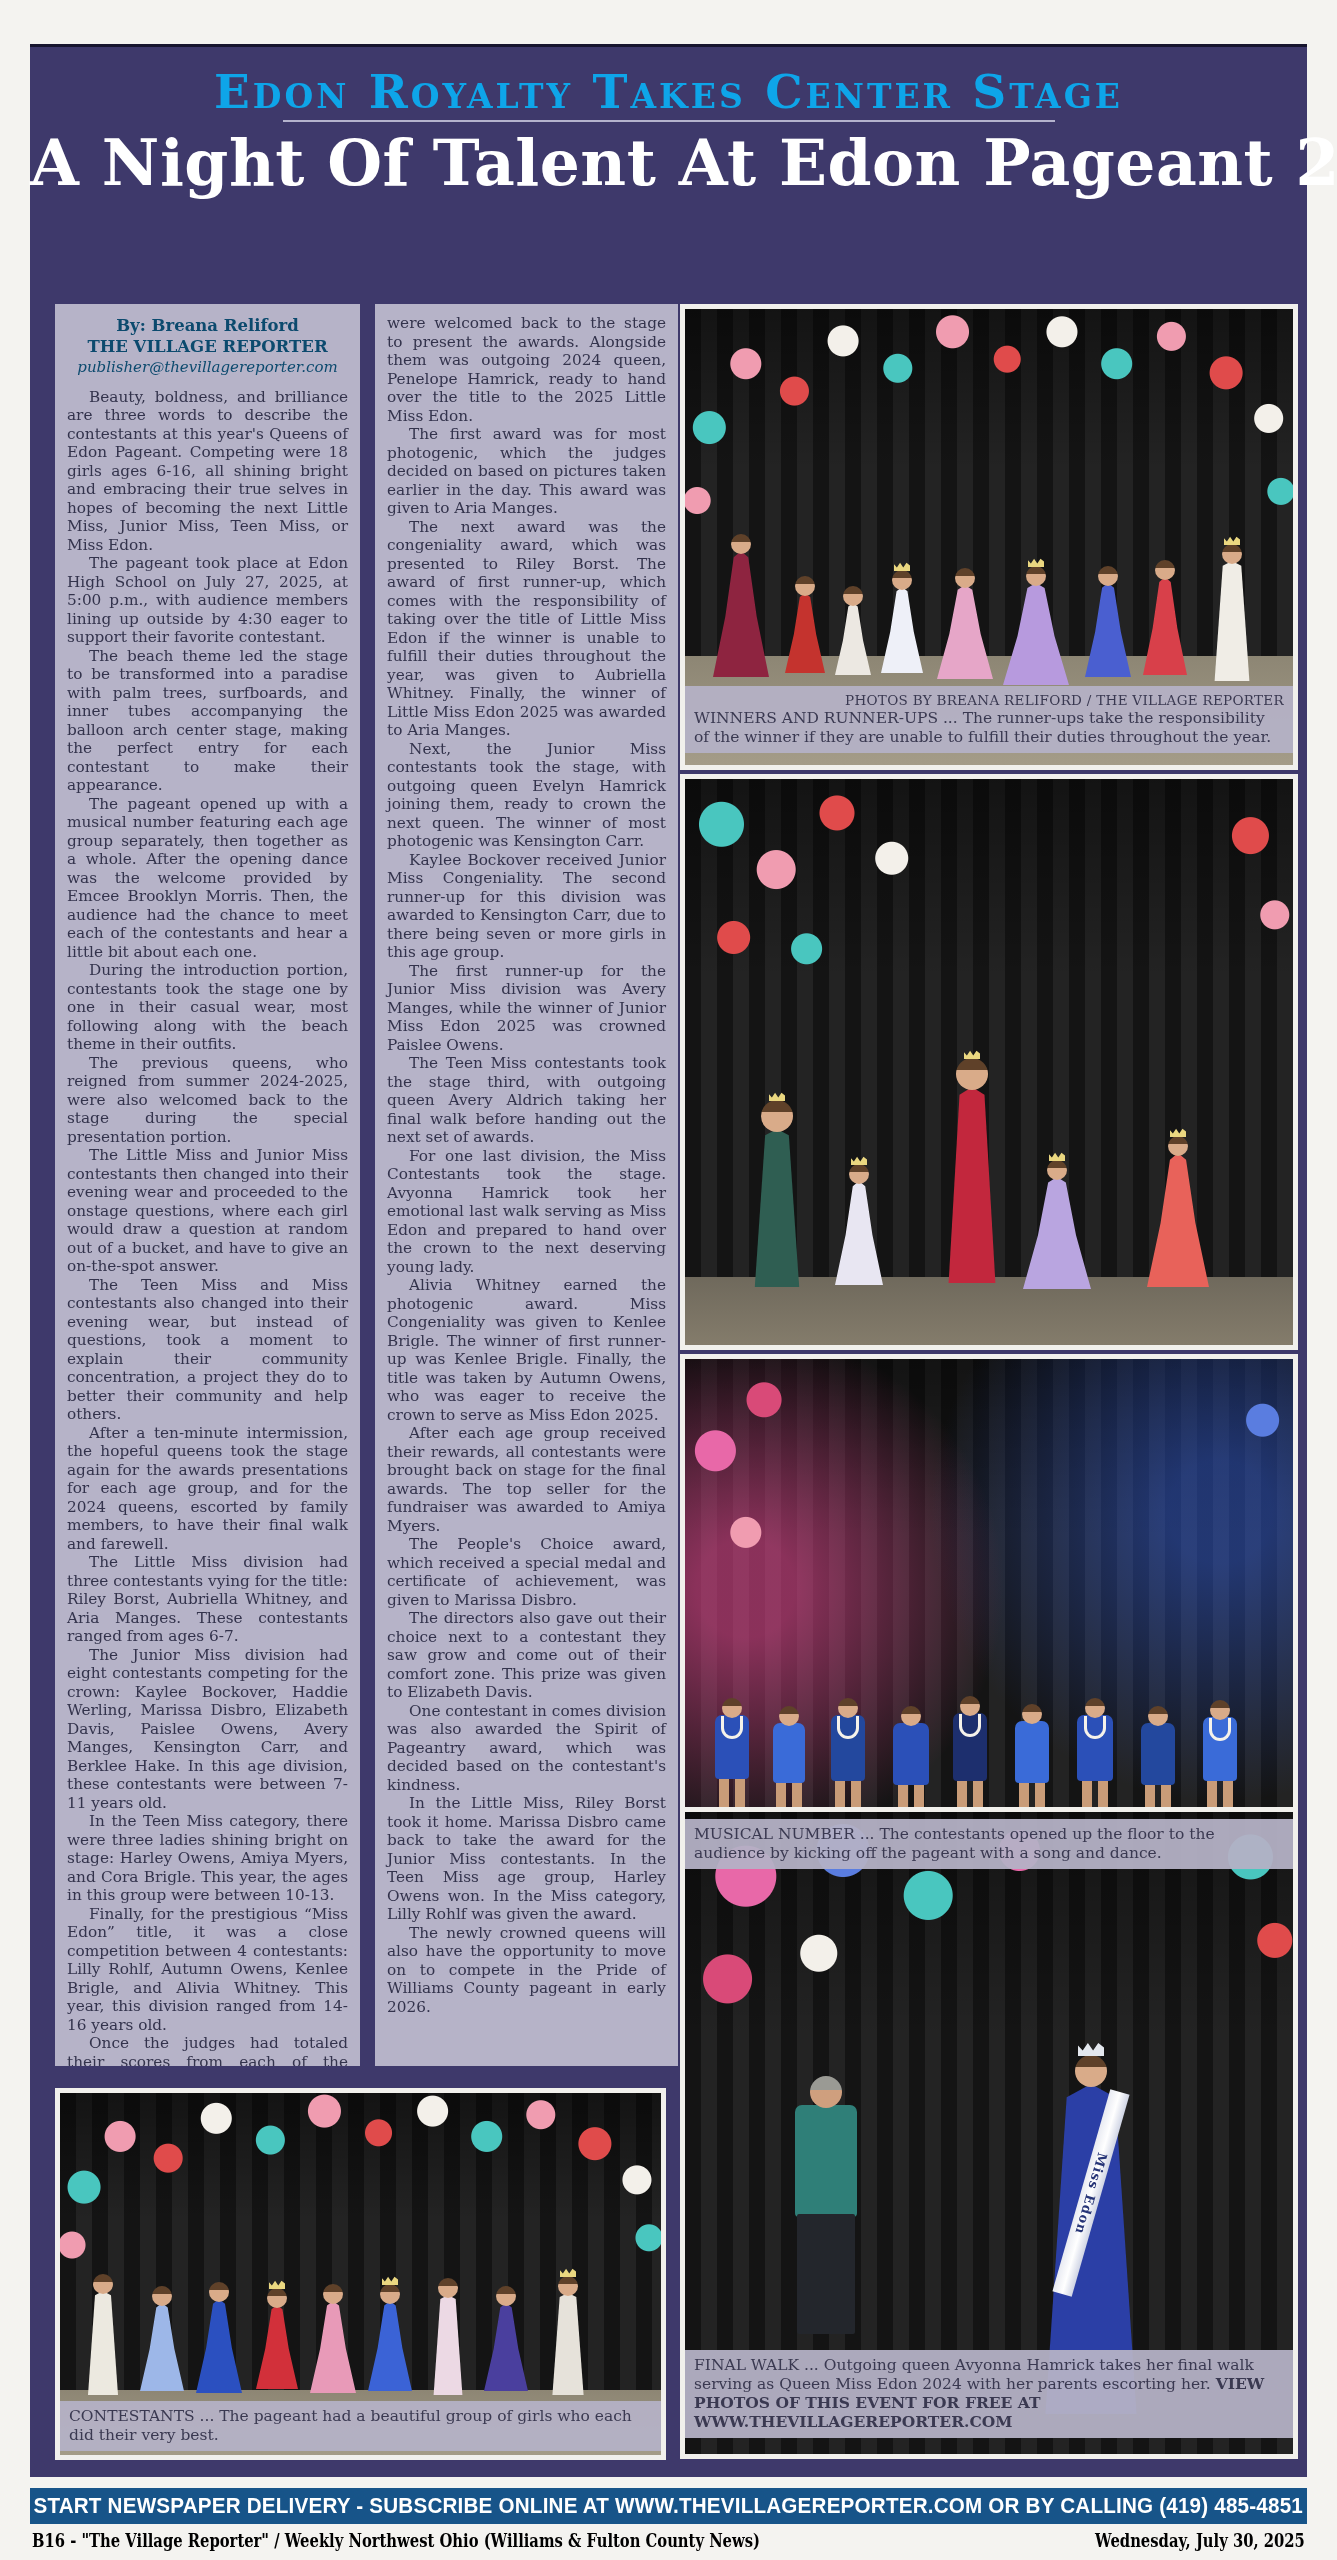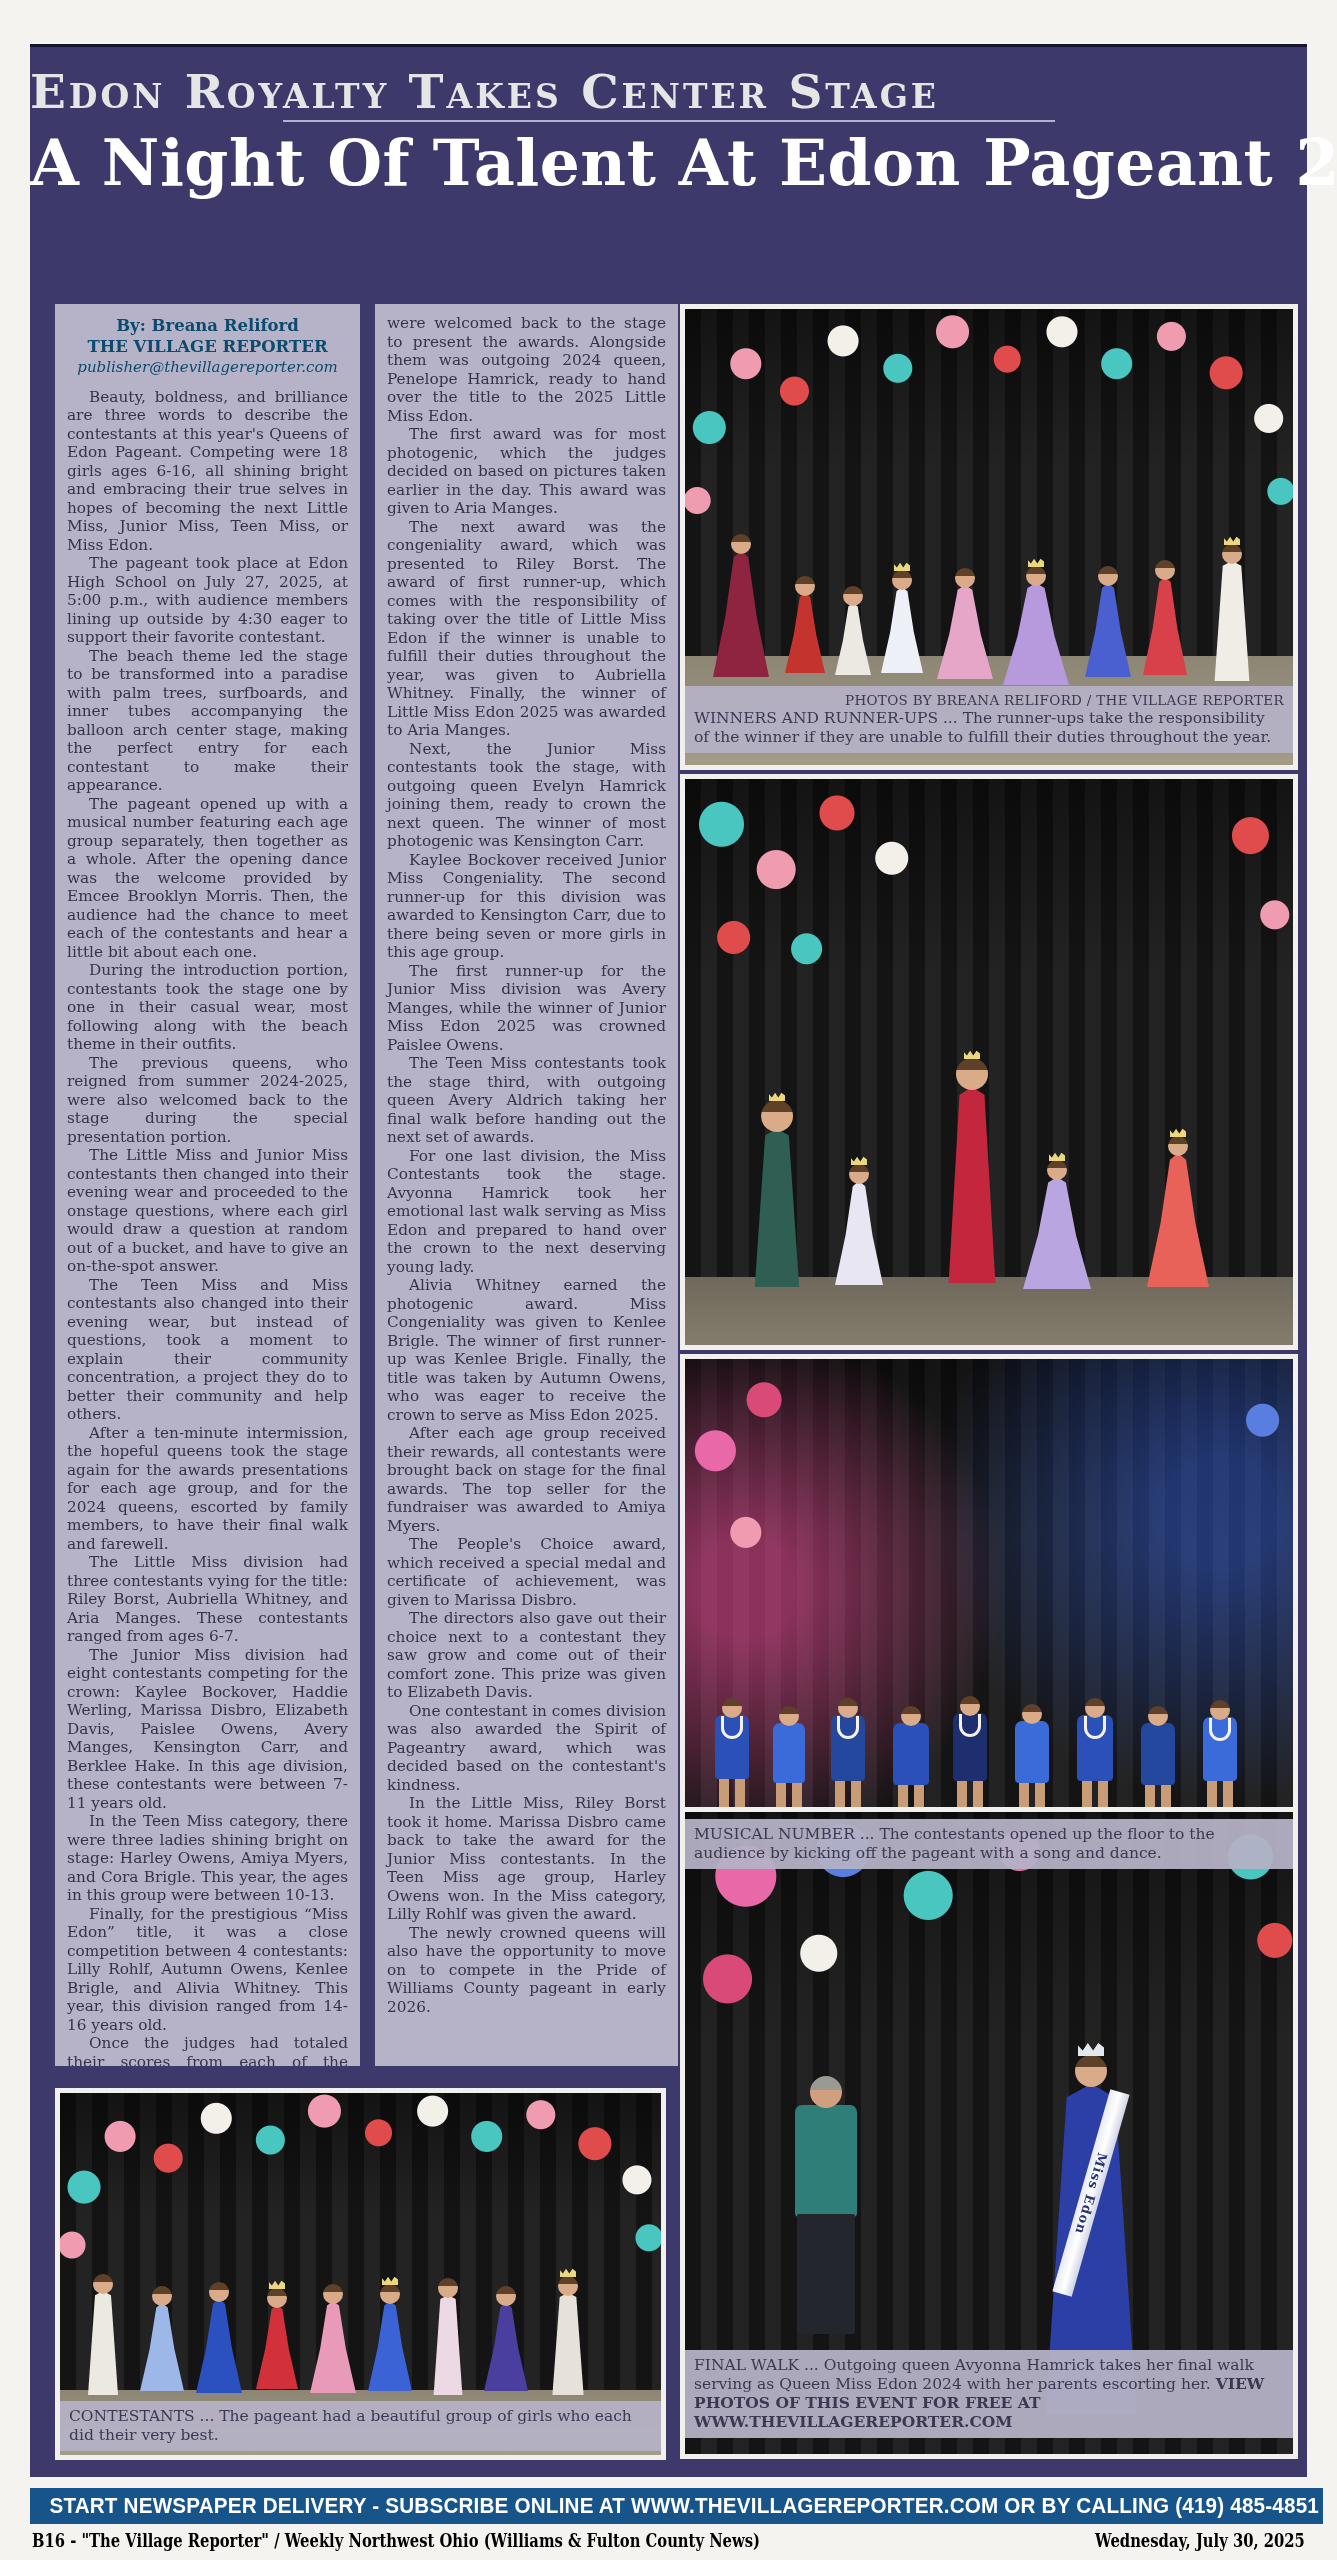--- a/index.html
+++ b/index.html
@@ -2,21 +2,21 @@
 <html><head>
 <meta charset="utf-8">
 <style>
   html,body{margin:0;padding:0;background:#dddcd8;}
   .page{position:relative;width:1337px;height:2560px;background:#f4f3f0;
         font-family:"DejaVu Serif","Liberation Serif",serif;overflow:hidden;}
   
   .paper{position:absolute;left:30px;top:44px;width:1277px;height:2433px;
          background:#3e396b;border-top:3px solid #17152e;box-sizing:border-box;}
   
-  .kicker{margin-top:20px;text-align:left;color:#e5e5e5;font-weight:bold;
+  .kicker{margin-top:20px;text-align:center;color:#0ea5e9;font-weight:bold;
           font-variant:small-caps;font-size:47px;letter-spacing:3px;line-height:1.05;}
   .kicker-rule{width:772px;height:2px;background:#c9c9de;opacity:.85;margin:4px auto 10px auto;}
   .headline{text-align:center;color:#ffffff;font-weight:bold;font-size:63px;
             letter-spacing:0.5px;line-height:1.0;white-space:nowrap;}
   
   .col{position:absolute;top:257px;height:1762px;background:#b6b3c8;
        box-sizing:border-box;padding:10px 12px 8px 12px;overflow:hidden;}
   .col1{left:25px;width:305px;}
   .col2{left:345px;width:303px;}
   .byline{text-align:center;color:#0c4a6e;margin:2px 0 10px 0;}
@@ -115,21 +115,21 @@
            color:#3a3951;font-size:15.5px;line-height:1.22;padding:6px 9px;z-index:6;}
   .caption .credit{text-align:right;font-size:13.5px;letter-spacing:.3px;margin-bottom:1px;}
   .cap1{bottom:12px;}
   .cap2{bottom:8px;}
   .cap3{bottom:0px;}
   .cap4{bottom:16px;}
   .cap5{bottom:4px;}
   .caption b{font-weight:bold;}
   
   .banner{position:absolute;left:30px;top:2488px;width:1277px;height:36px;background:#175489;
-          display:flex;align-items:center;justify-content:center;padding-left:16px;}
+          display:flex;align-items:center;justify-content:center;}
   .banner span{color:#ffffff;font-family:"Liberation Sans","DejaVu Sans",sans-serif;
                font-weight:bold;font-size:21.5px;letter-spacing:.2px;
                display:inline-block;transform:scaleX(.96);white-space:nowrap;}
   .footer{position:absolute;left:32px;top:2530px;width:1273px;height:24px;color:#000;}
   .footer .f-left{position:absolute;left:0;top:0;}
   .footer .f-right{position:absolute;right:0;top:0;}
   .cond{display:inline-block;font-weight:bold;font-size:18px;white-space:nowrap;
         transform:scaleX(.82);transform-origin:left center;}
   .cond.r{transform-origin:right center;}
 </style>

